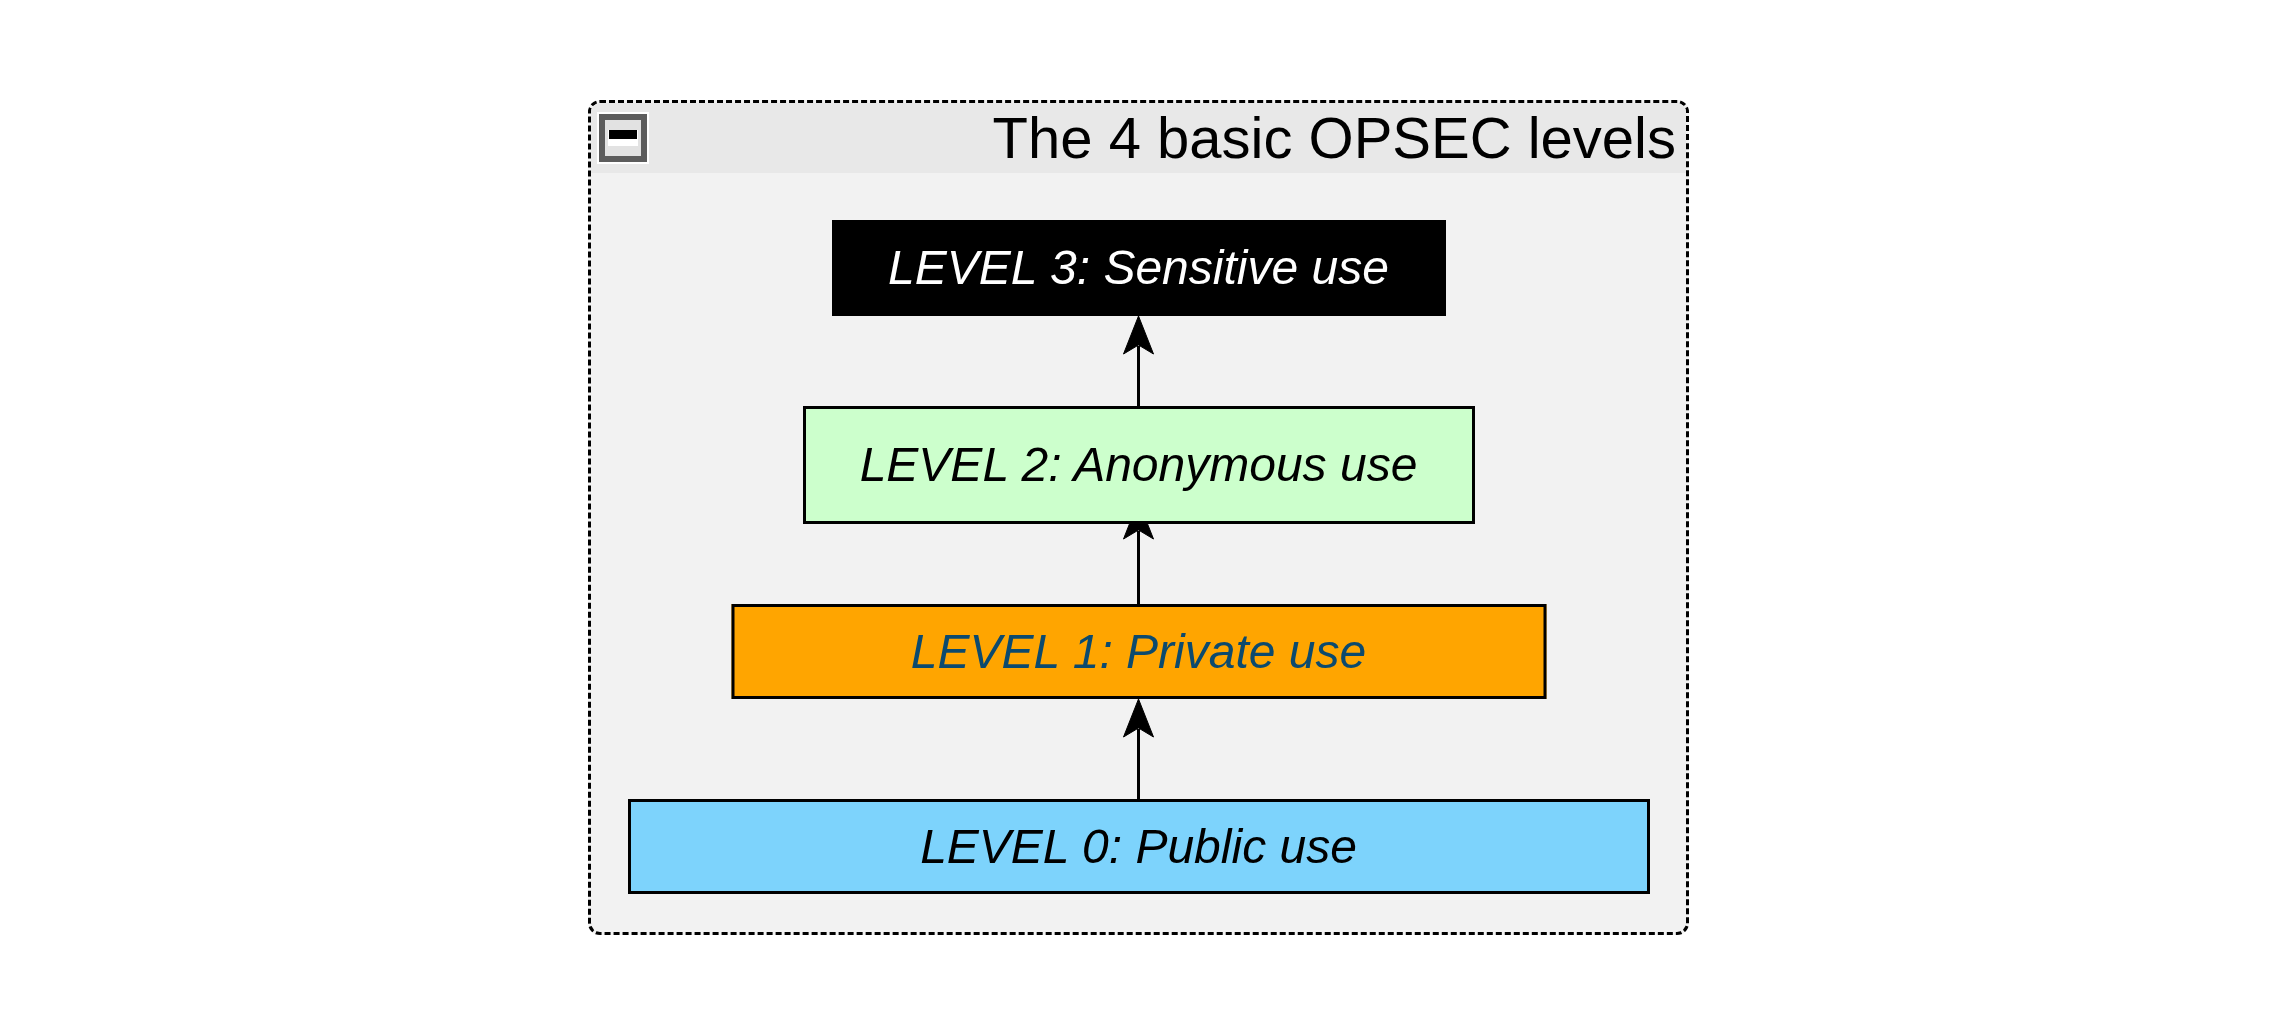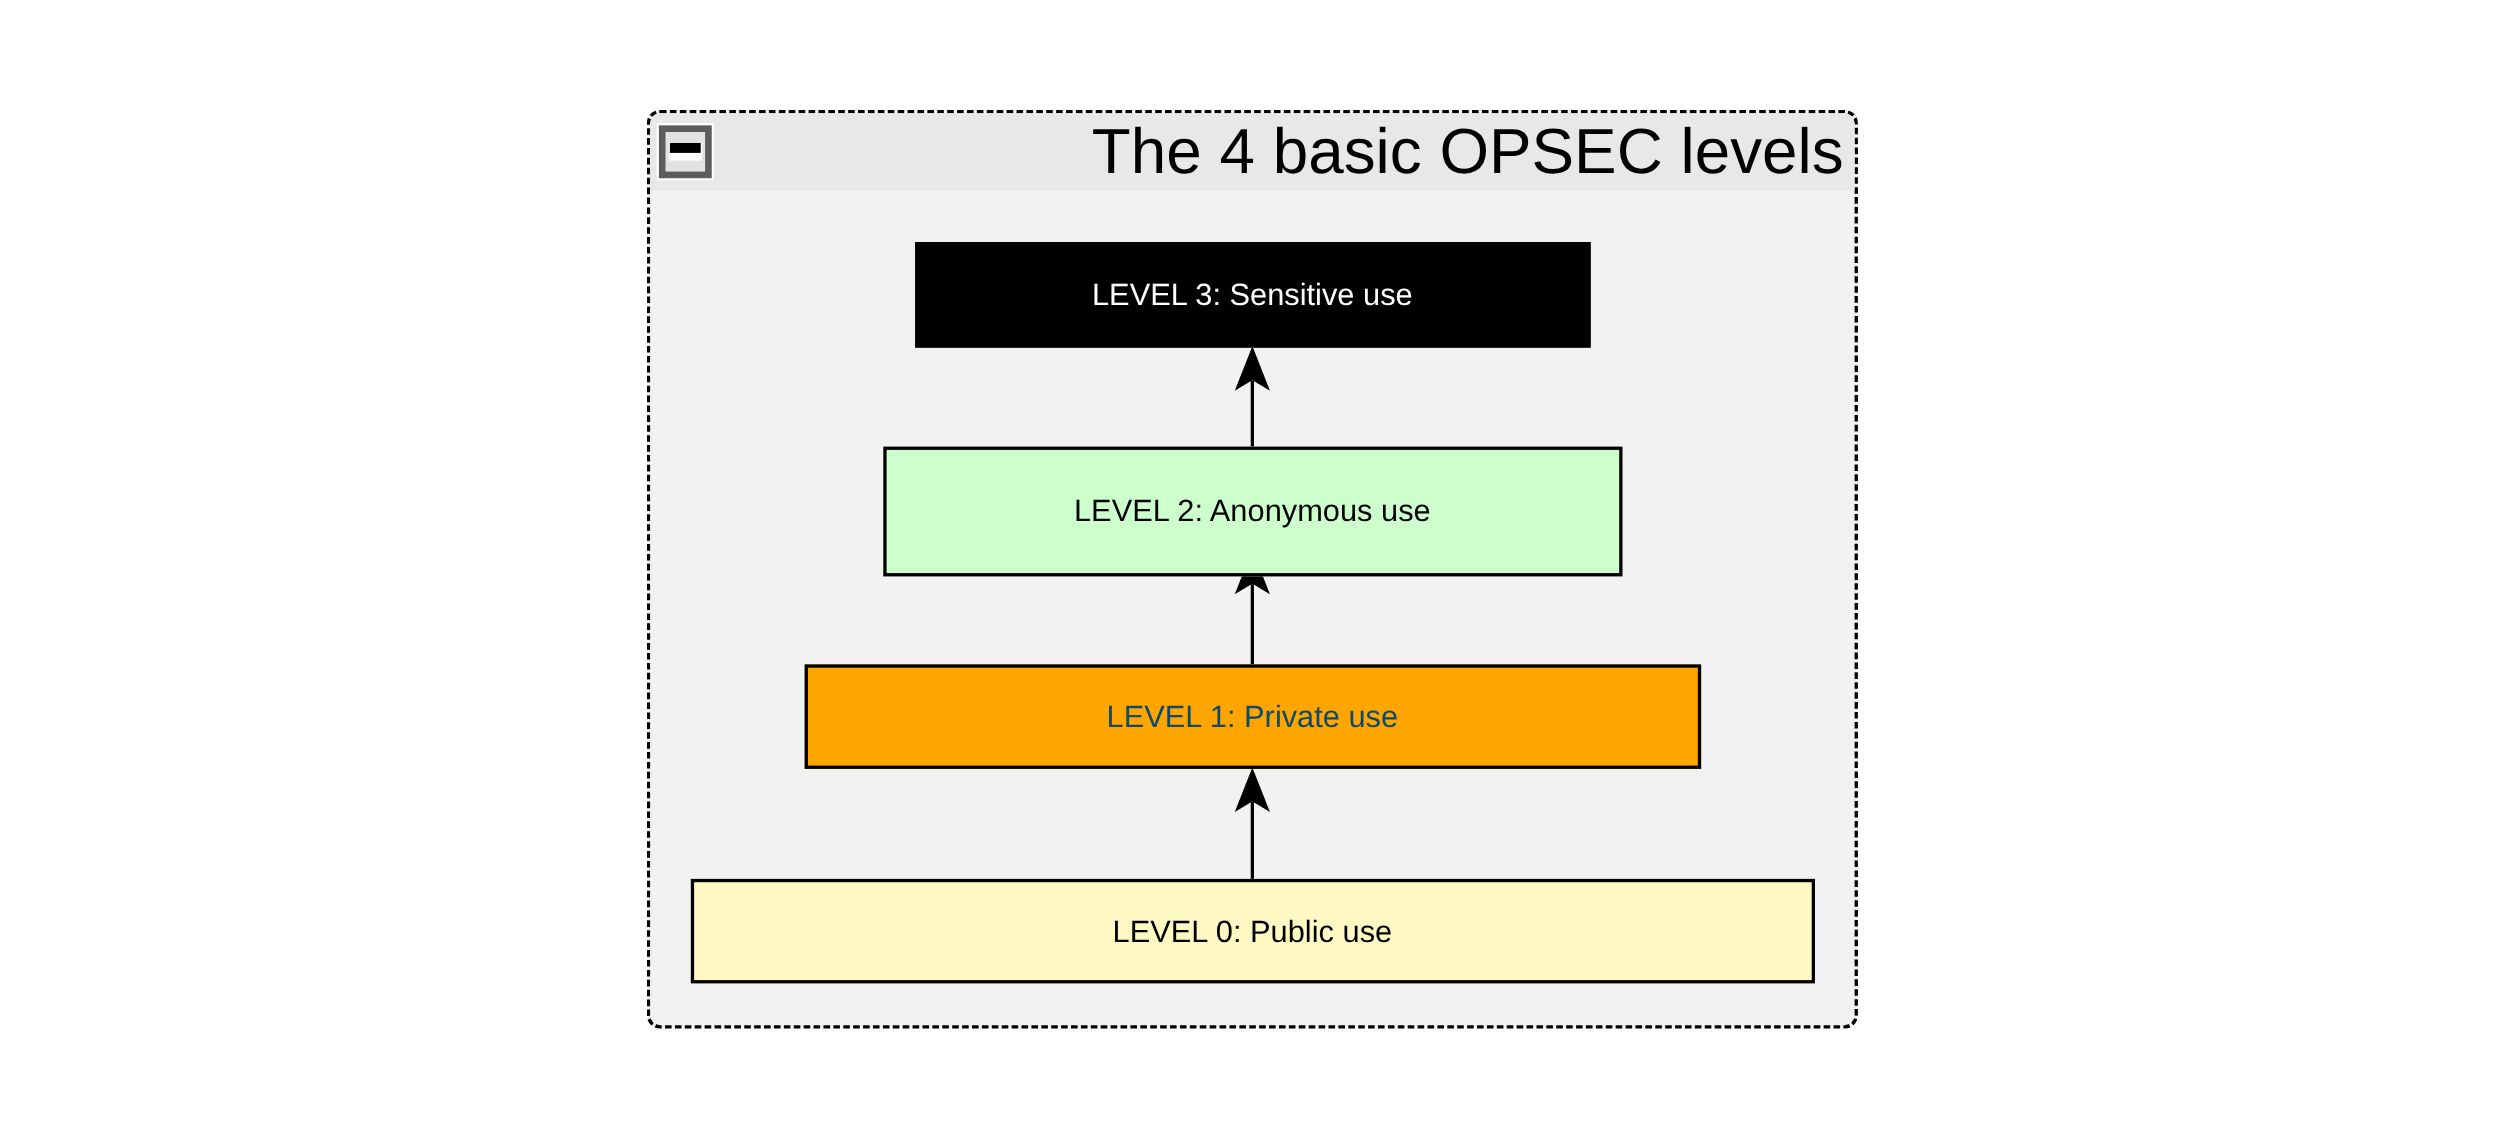--- a/index.html
+++ b/index.html
@@ -88,23 +88,24 @@
     left: 50%;
     transform: translateX(-50%);
     height: 96px;
     box-sizing: border-box;
     border: 3px solid #000000;
     display: flex;
     align-items: center;
     justify-content: center;
   }
   .level-label {
-    font-size: 28px;
+    font-size: 48px;
     line-height: 1;
     white-space: nowrap;
+    font-style: italic;
   }
   .level-3 { top: 117px; width: 614px; }
   .level-2 { top: 303px; width: 672px; height: 118px; }
   .level-1 { top: 501px; width: 815px; height: 95px; }
   .level-0 { top: 696px; width: 1022px; height: 95px; }
 
   
   .arrows-layer {
     position: absolute;
     left: 0;
@@ -151,17 +152,17 @@
   </div>
 
   <div class="level-box level-2" style="background: rgb(204, 255, 204); color: rgb(0, 0, 0);">
     <span class="level-label">LEVEL 2: Anonymous use</span>
   </div>
 
   <div class="level-box level-1" style="background: rgb(255, 165, 0); color: #0c4a6e;">
     <span class="level-label">LEVEL 1: Private use</span>
   </div>
 
-  <div class="level-box level-0" style="background: #fef9c3; color: rgb(0, 0, 0);">
+  <div class="level-box level-0" style="background: #7dd3fc; color: rgb(0, 0, 0);">
     <span class="level-label">LEVEL 0: Public use</span>
   </div>
 
 </div>
 
 </body></html>

